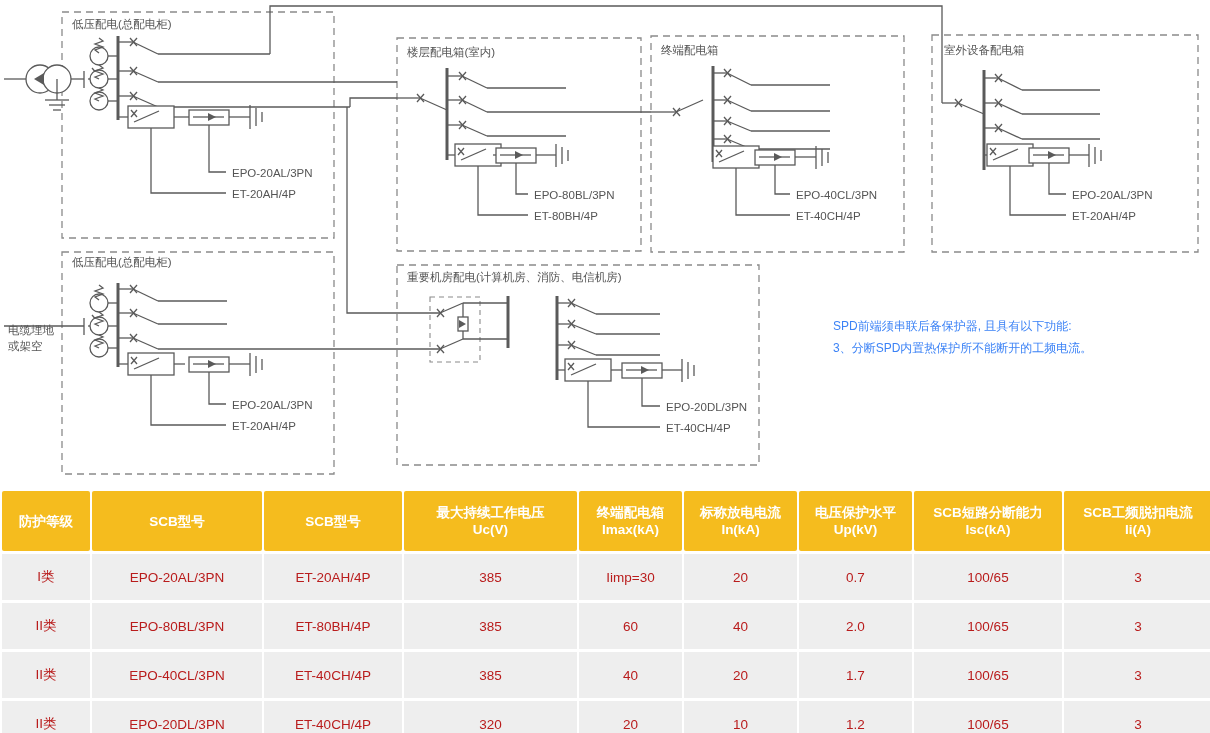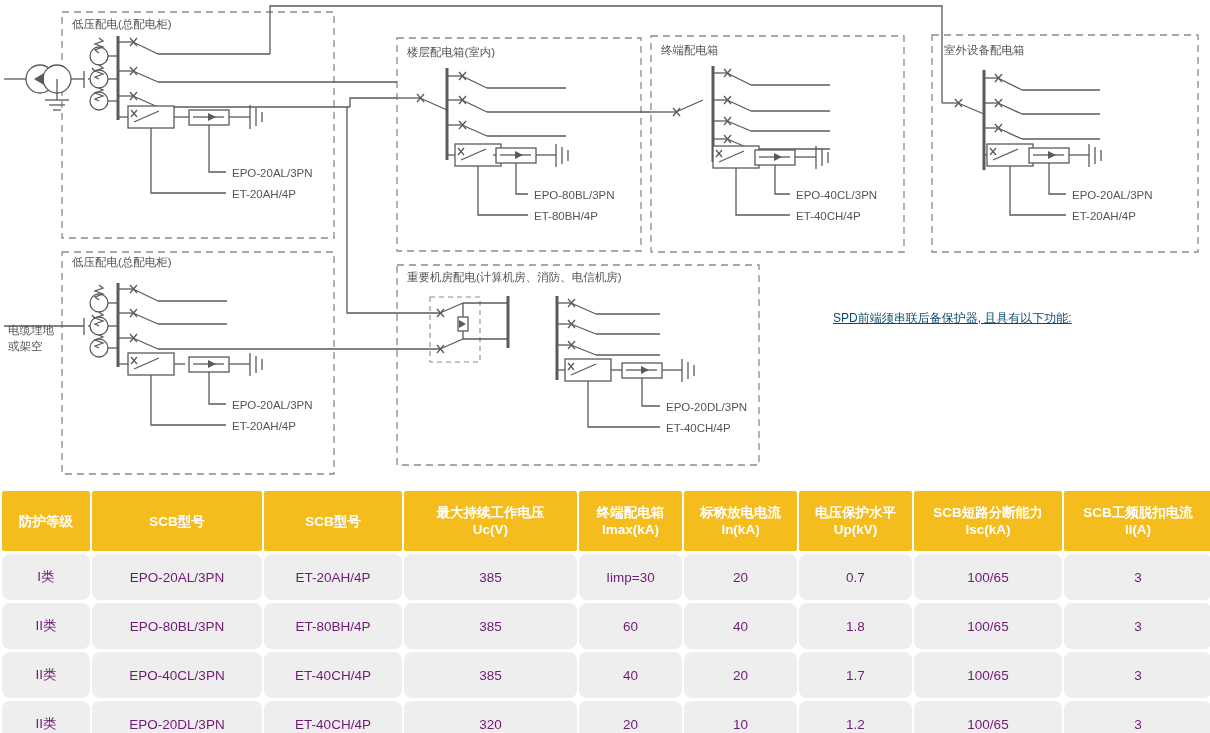--- a/index.html
+++ b/index.html
@@ -8,43 +8,43 @@
     width:1210px;height:733px;
     background:#ffffff;
     font-family:"Liberation Sans","DejaVu Sans",sans-serif;
     position:relative;overflow:hidden;
     color:#4a4a4a;
   }
   #diagram{position:absolute;left:0;top:0;width:1210px;height:480px;}
   .zone-title{font-size:11.5px;fill:#555;}
   .lbl{font-size:11.5px;fill:#555;}
   .note-block{
-    position:absolute;left:833px;top:308px;width:370px;
-    font-size:12px;line-height:21.5px;color:#0c4a6e;text-decoration:underline;
+    position:absolute;left:833px;top:316px;width:370px;
+    font-size:12px;line-height:21.5px;color:#3b82f6;
   }
   .note-line{white-space:nowrap;}
   
   #spec-table{
     position:absolute;left:0;top:488px;width:1210px;
     border-collapse:separate;border-spacing:2px 3px;
     table-layout:fixed;
   }
   #spec-table th{
     background:#F5BC1E;color:#ffffff;
     font-size:13.5px;font-weight:bold;line-height:17px;
     text-align:center;vertical-align:middle;
     height:56px;padding:2px 3px;
     border-radius:2px;
   }
   #spec-table td{
-    background:#eeeeee;color:#701a75;
+    background:#eeeeee;color:#b91c1c;
     font-size:13.5px;font-weight:normal;
     text-align:center;vertical-align:middle;
     height:42px;padding:2px 16px;
-    border-radius:8px;
+    border-radius:0;
   }
   .c0{width:88px;}  .c1{width:170px;} .c2{width:138px;}
   .c3{width:173px;} .c4{width:103px;} .c5{width:113px;}
   .c6{width:113px;} .c7{width:148px;} .c8{width:148px;}
 </style>
 </head>
 <body>
 
 <svg id="diagram" viewBox="0 0 1210 480" width="1210" height="480">
   <defs>
@@ -379,20 +379,21 @@
 
     <path class="w" d="M588 381 L588 427 L660 427"></path>
     <path class="w" d="M642 378 L642 406 L660 406"></path>
     <text class="lbl" x="666" y="411">EPO-20DL/3PN</text>
     <text class="lbl" x="666" y="432">ET-40CH/4P</text>
   </g>
 </svg>
 
 <div class="note-block">
   <div class="note-line">SPD前端须串联后备保护器, 且具有以下功能:</div>
+  <div class="note-line">3、分断SPD内置热保护所不能断开的工频电流。</div>
 </div>
 
 <table id="spec-table">
   <colgroup>
     <col class="c0">
       <col class="c1">
       <col class="c2">
       <col class="c3">
       <col class="c4">
     <col class="c5">
@@ -449,21 +450,21 @@
       <td>100/65</td>
       <td>3</td>
     </tr>
     <tr>
       <td>II类</td>
       <td>EPO-80BL/3PN</td>
       <td>ET-80BH/4P</td>
       <td>385</td>
       <td>60</td>
       <td>40</td>
-      <td>1.8</td>
+      <td>2.0</td>
       <td>100/65</td>
       <td>3</td>
     </tr>
     <tr>
       <td>II类</td>
       <td>EPO-40CL/3PN</td>
       <td>ET-40CH/4P</td>
       <td>385</td>
       <td>40</td>
       <td>20</td>

